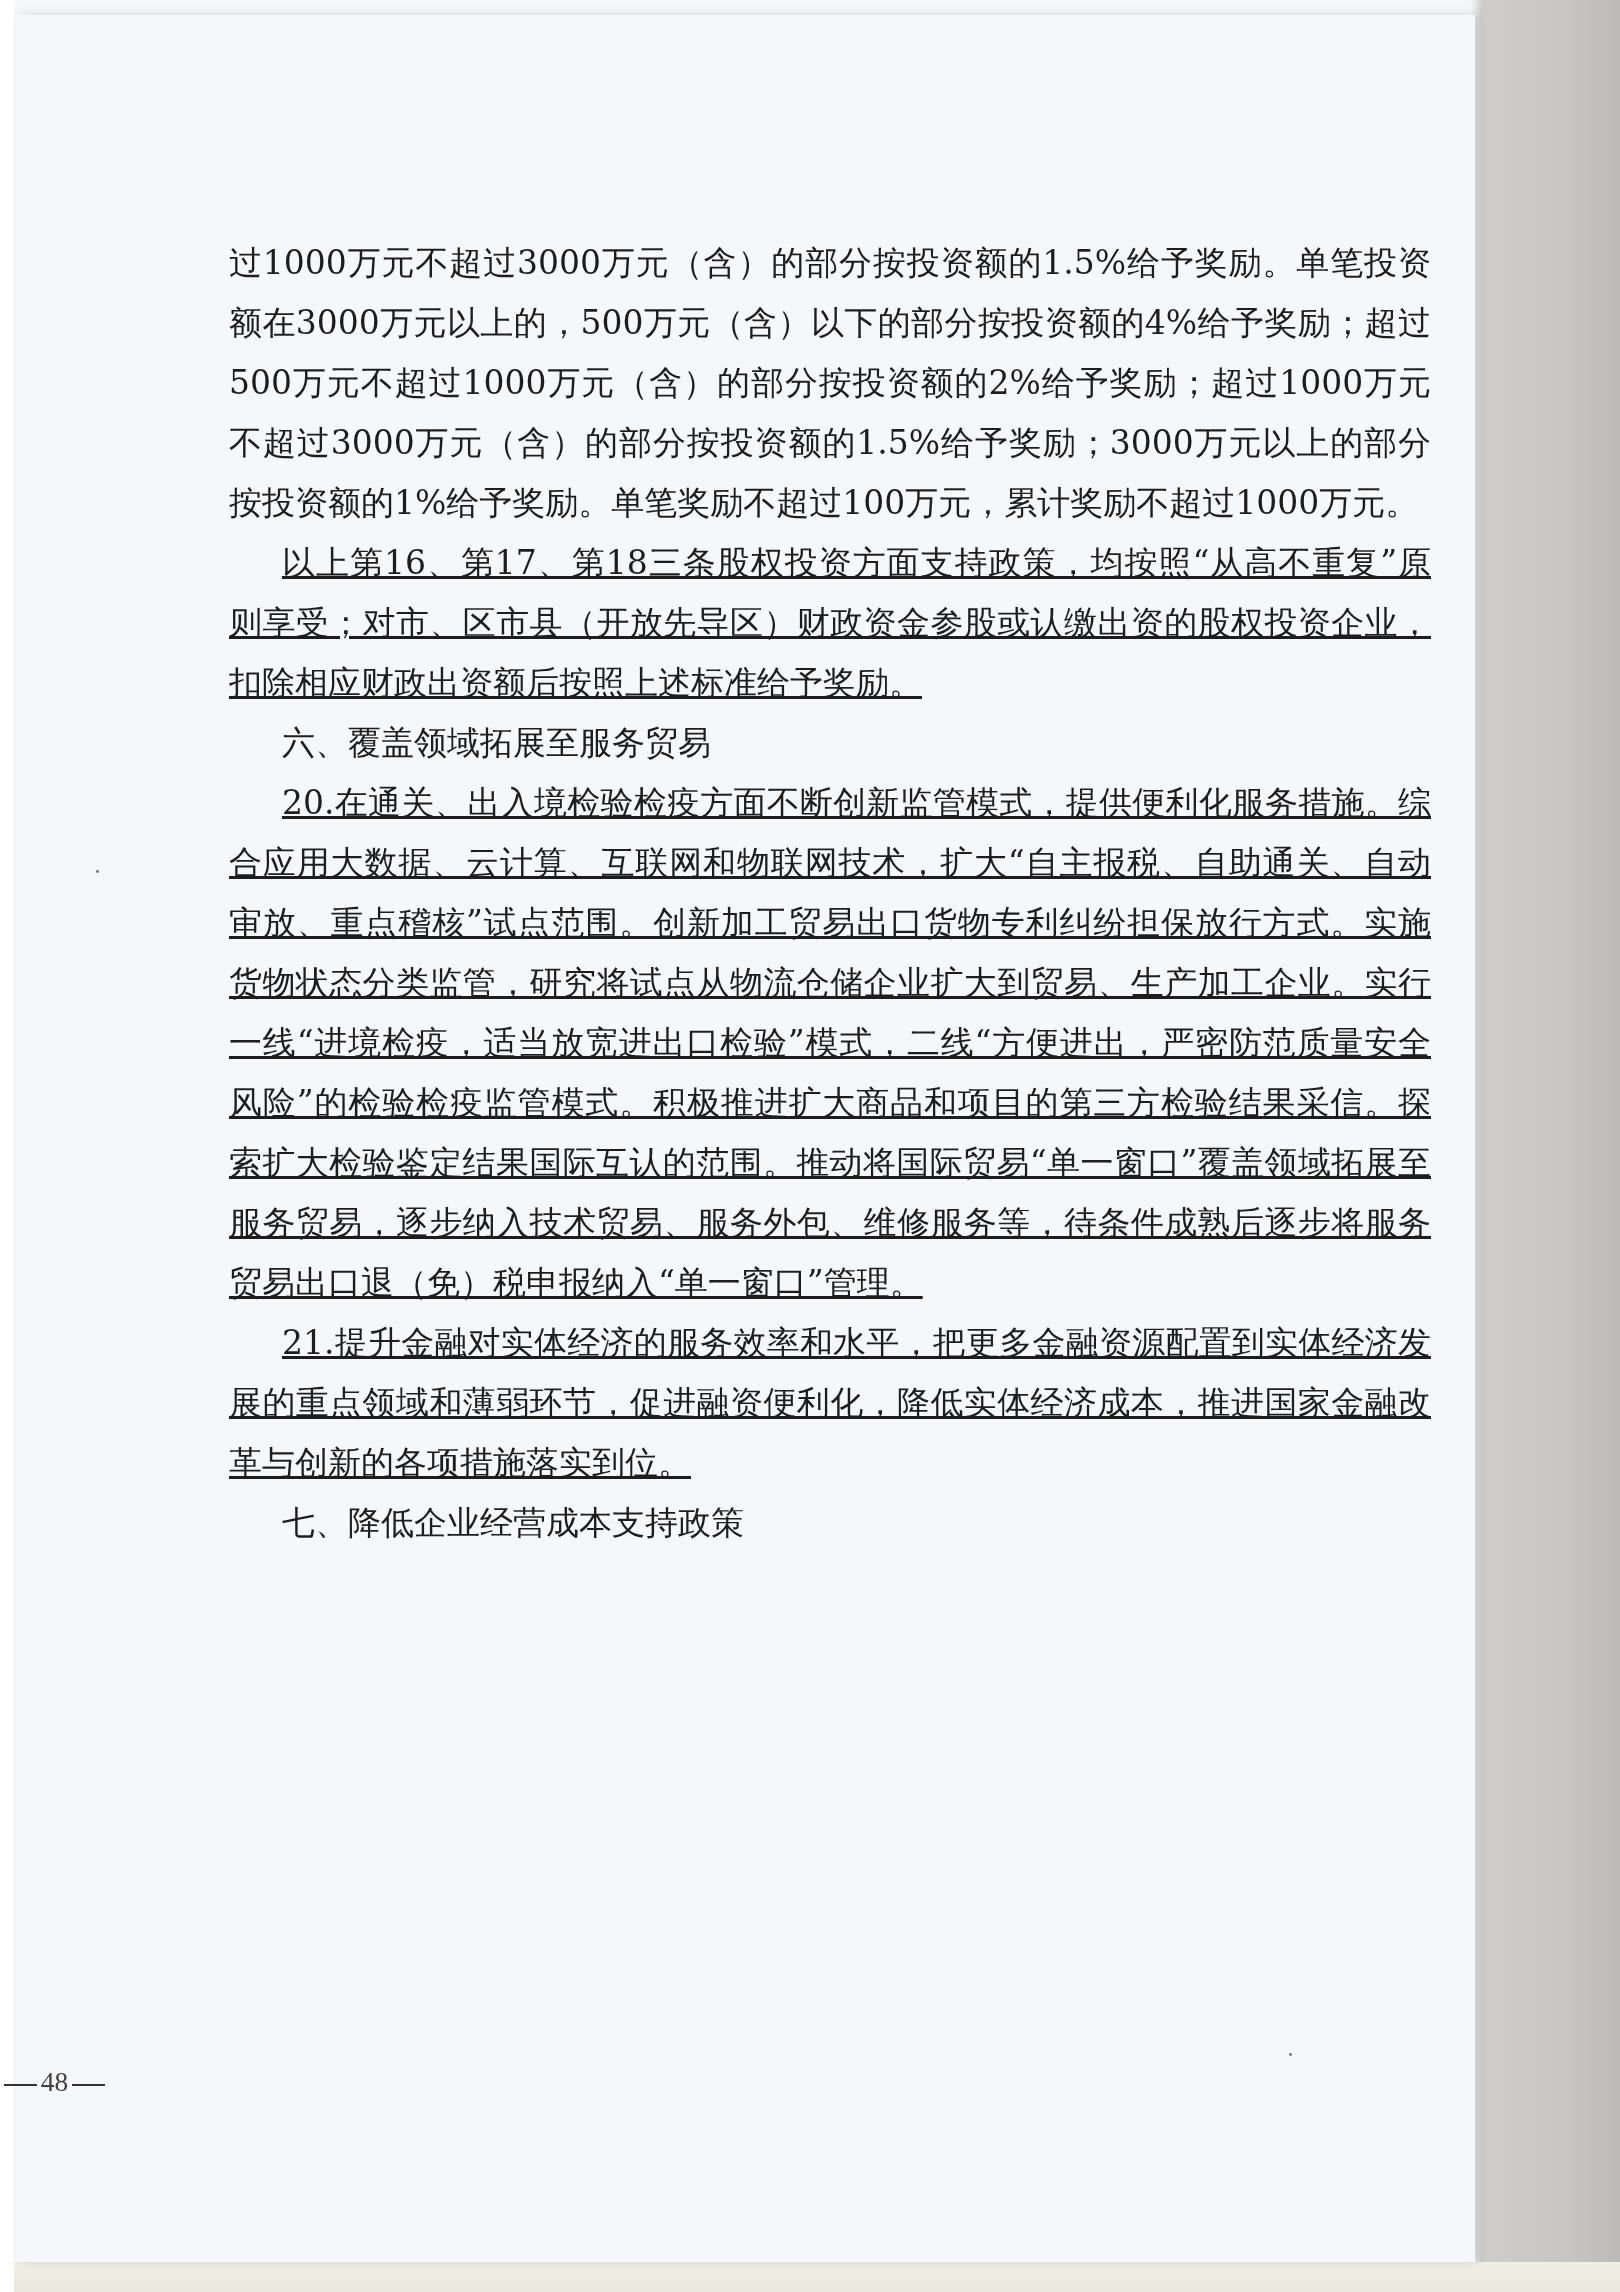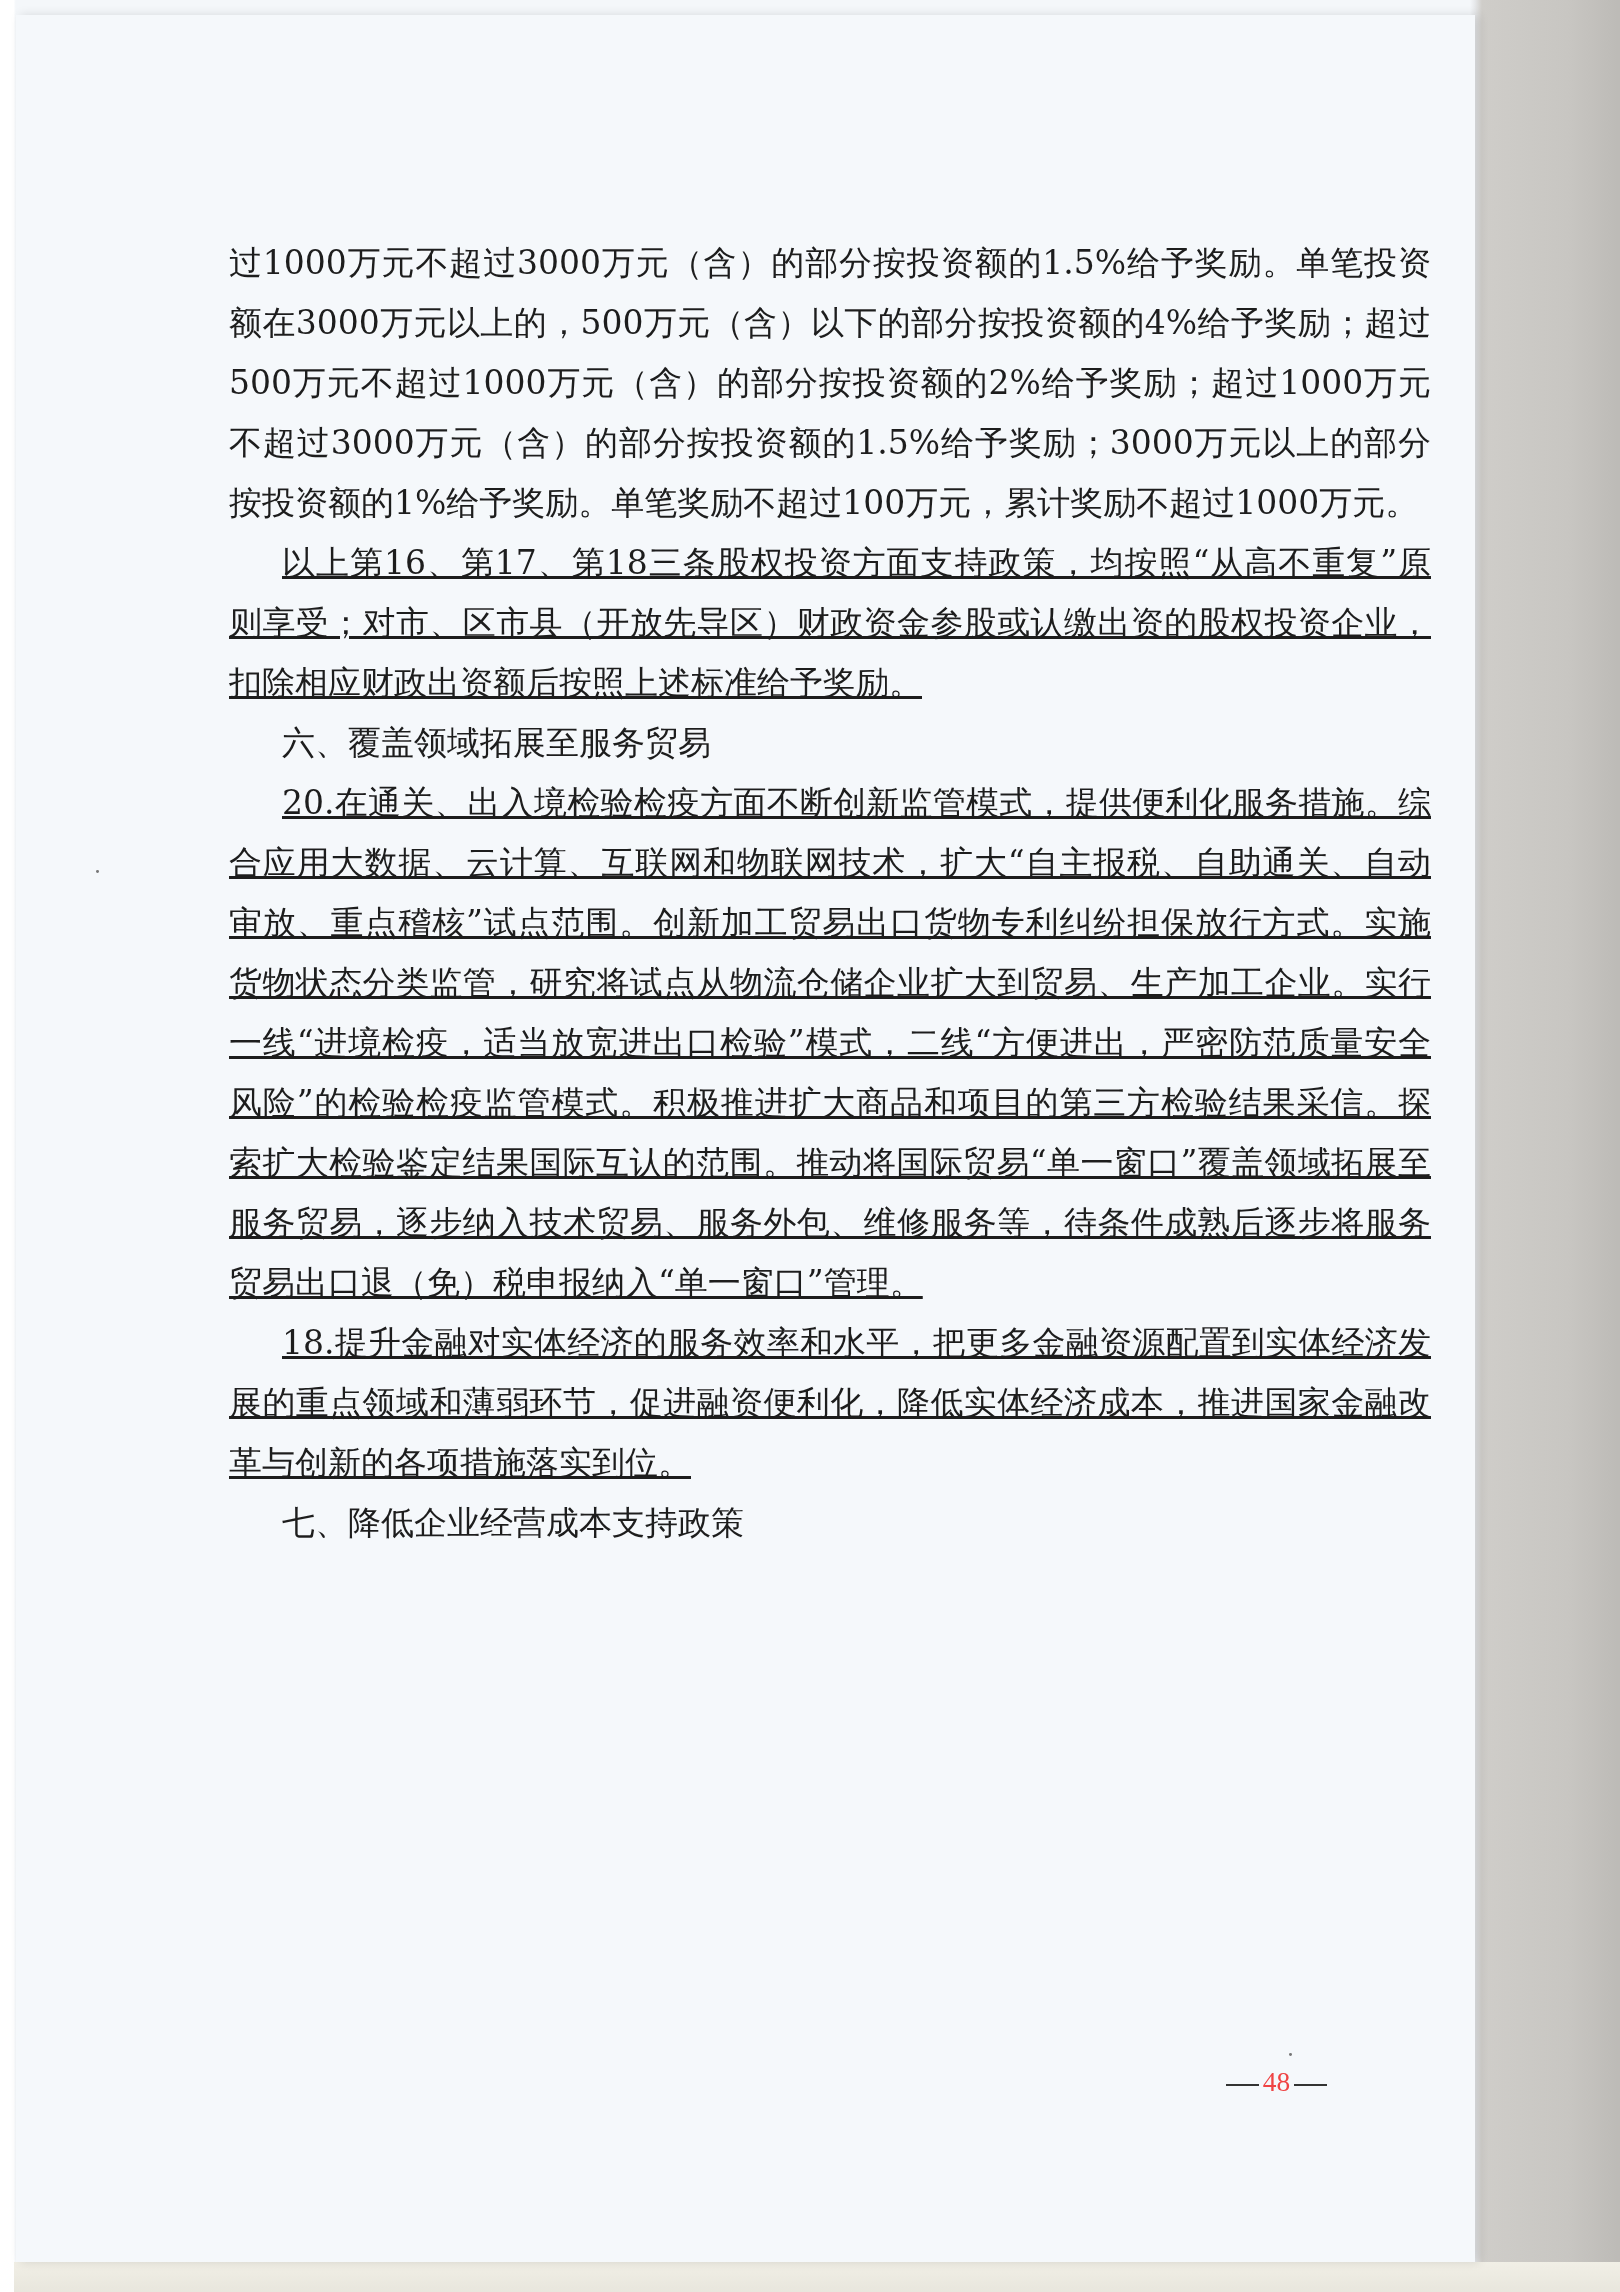--- a/index.html
+++ b/index.html
@@ -23,42 +23,42 @@
   }
   .text-block {
     position: absolute; left: 229px; top: 233px; width: 1202px;
     font-size: 33px; line-height: 60px; color: #1d1d1d;
     text-align: justify; text-align-last: left;
   }
   .para { margin: 0; }
   .indent { text-indent: 53px; text-decoration: underline; }
   .heading { text-indent: 53px; margin: 0; }
   .page-number {
-    position: absolute; left: 0; width: 1488px; top: 2067px; text-align: right;
-    font-size: 27.4px; color: #ef4444;
+    position: absolute; left: 0; width: 1488px; top: 2067px; text-align: left;
+    font-size: 27.4px; color: #404040;
     font-family: "Liberation Serif", "DejaVu Serif", serif;
     padding-right: 157px; box-sizing: border-box;
   }
   .dash { display: inline-block; width: 33px; height: 2px; background: #333; vertical-align: middle; margin: 0 3.9px; }
   .speck { position: absolute; width: 2.9px; height: 2.9px; background: #777; border-radius: 50%; }
 </style>
 </head>
 <body>
 
 <div class="scan-bg"></div>
 <div class="bottom-strip"></div>
 
 <div class="page"></div>
 
 <div class="text-block">
   <p class="para">过1000万元不超过3000万元（含）的部分按投资额的1.5%给予奖励。单笔投资额在3000万元以上的，500万元（含）以下的部分按投资额的4%给予奖励；超过500万元不超过1000万元（含）的部分按投资额的2%给予奖励；超过1000万元不超过3000万元（含）的部分按投资额的1.5%给予奖励；3000万元以上的部分按投资额的1%给予奖励。单笔奖励不超过100万元，累计奖励不超过1000万元。</p>
   <p class="para indent">以上第16、第17、第18三条股权投资方面支持政策，均按照“从高不重复”原则享受；对市、区市县（开放先导区）财政资金参股或认缴出资的股权投资企业，扣除相应财政出资额后按照上述标准给予奖励。</p>
   <p class="heading">六、覆盖领域拓展至服务贸易</p>
   <p class="para indent">20.在通关、出入境检验检疫方面不断创新监管模式，提供便利化服务措施。综合应用大数据、云计算、互联网和物联网技术，扩大“自主报税、自助通关、自动审放、重点稽核”试点范围。创新加工贸易出口货物专利纠纷担保放行方式。实施货物状态分类监管，研究将试点从物流仓储企业扩大到贸易、生产加工企业。实行一线“进境检疫，适当放宽进出口检验”模式，二线“方便进出，严密防范质量安全风险”的检验检疫监管模式。积极推进扩大商品和项目的第三方检验结果采信。探索扩大检验鉴定结果国际互认的范围。推动将国际贸易“单一窗口”覆盖领域拓展至服务贸易，逐步纳入技术贸易、服务外包、维修服务等，待条件成熟后逐步将服务贸易出口退（免）税申报纳入“单一窗口”管理。</p>
-  <p class="para indent">18.提升金融对实体经济的服务效率和水平，把更多金融资源配置到实体经济发展的重点领域和薄弱环节，促进融资便利化，降低实体经济成本，推进国家金融改革与创新的各项措施落实到位。</p>
+  <p class="para indent">21.提升金融对实体经济的服务效率和水平，把更多金融资源配置到实体经济发展的重点领域和薄弱环节，促进融资便利化，降低实体经济成本，推进国家金融改革与创新的各项措施落实到位。</p>
   <p class="heading">七、降低企业经营成本支持政策</p>
 </div>
 
 <div class="page-number">
   <span class="dash"></span><span>48</span><span class="dash"></span>
 </div>
 
 <div class="speck" style="left:96px; top:870px;"></div>
 <div class="speck" style="left:1289px; top:2053px;"></div>
 

